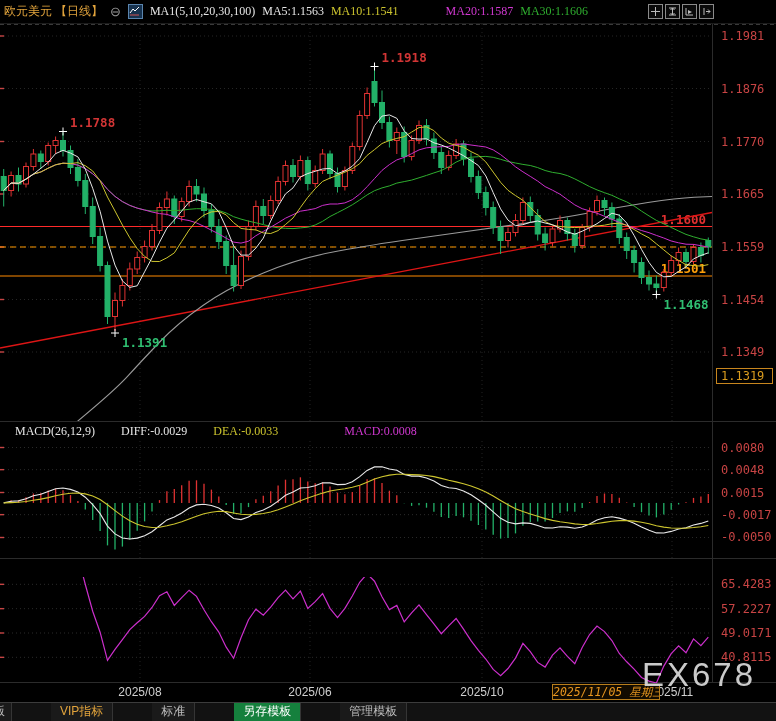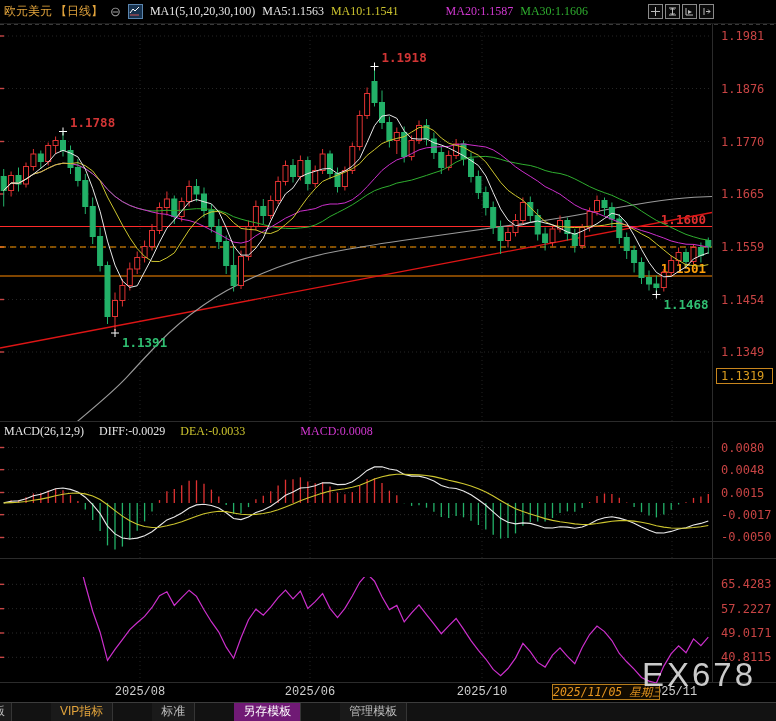--- a/index.html
+++ b/index.html
@@ -14,39 +14,39 @@
   .c-white{color:#e6e6e6;}
   .c-yellow{color:#cdc52e;}
   .c-mag{color:#d238d2;padding-left:40px;}
   .c-green{color:#2fae2f;}
   .hicon{width:13px;height:13px;border:1px solid #8a8a8a;display:flex;align-items:center;
          justify-content:center;background:#0a0a0a;}
   .hdr-icons{position:absolute;right:62px;top:4px;display:flex;gap:2px;}
   .circ-icon{color:#9a9a9a;font-size:13px;line-height:13px;}
   .chart-ic{width:13px;height:13px;background:#16324f;border:1px solid #5a84ad;}
   
-  .pane-header{position:absolute;left:4px;font-size:12px;white-space:nowrap;display:flex;gap:15px;z-index:4;}
+  .pane-header{position:absolute;left:15px;font-size:12px;white-space:nowrap;display:flex;gap:26px;z-index:4;}
   #macd-header{top:424px;}
   #rsi-header{top:561px;}
   
   #chart-svg{position:absolute;top:24px;left:0;z-index:1;}
   
   #date-row{position:absolute;top:683px;left:0;width:776px;height:19px;z-index:1;}
   .month{position:absolute;top:2px;color:#cfcfcf;font-size:12px;transform:translateX(-50%);
-         font-family:Liberation Mono, monospace;text-align:center;}
+         font-family:Liberation Sans, sans-serif;text-align:center;}
   #cursor-box{position:absolute;left:552px;top:1px;width:106px;height:14px;border:1px solid #b97e1b;
          background:#120b00;color:#e8961e;font-size:11.5px;line-height:14px;text-align:center;z-index:2;
          font-family:"DejaVu Sans Mono",monospace;white-space:nowrap;overflow:hidden;font-style:italic;}
   #watermark{position:absolute;left:642px;top:656px;font-size:33px;color:#dcdcdc;letter-spacing:3px;
          z-index:3;opacity:.92;font-weight:500;}
   
   #tabbar{position:absolute;top:702px;left:0;width:776px;height:19px;background:#121212;
          border-top:1px solid #3c3c3c;display:flex;font-size:12px;align-items:stretch;z-index:5;gap:39px;}
   .tab{padding:0 9px;line-height:17px;border-right:1px solid #353535;color:#bdbdbd;background:#1a1a1a;}
-  .tab.sel{background:#701a75;color:#ffffff;}
+  .tab.sel{background:#15803d;color:#ffffff;}
   .tab.vip{color:#e2a43c;}
   .tab.partial{width:9px;padding:0 2px 0 0;overflow:hidden;text-indent:-7px;}
 </style>
 </head>
 <body>
 
 <div class="app">
 
   <div class="hdr">
     <span class="c-title">欧元美元</span>

